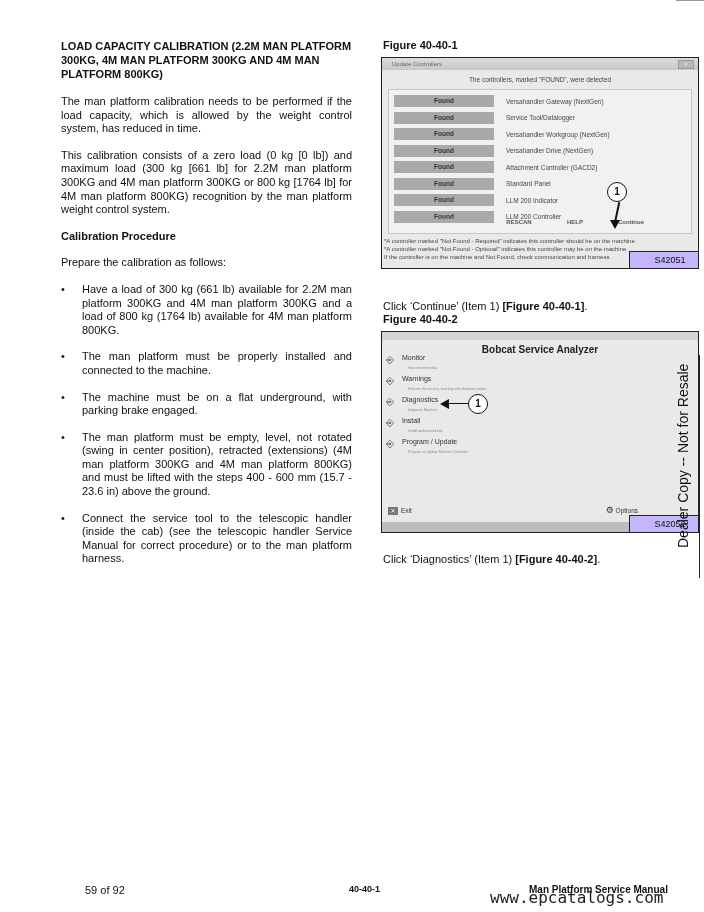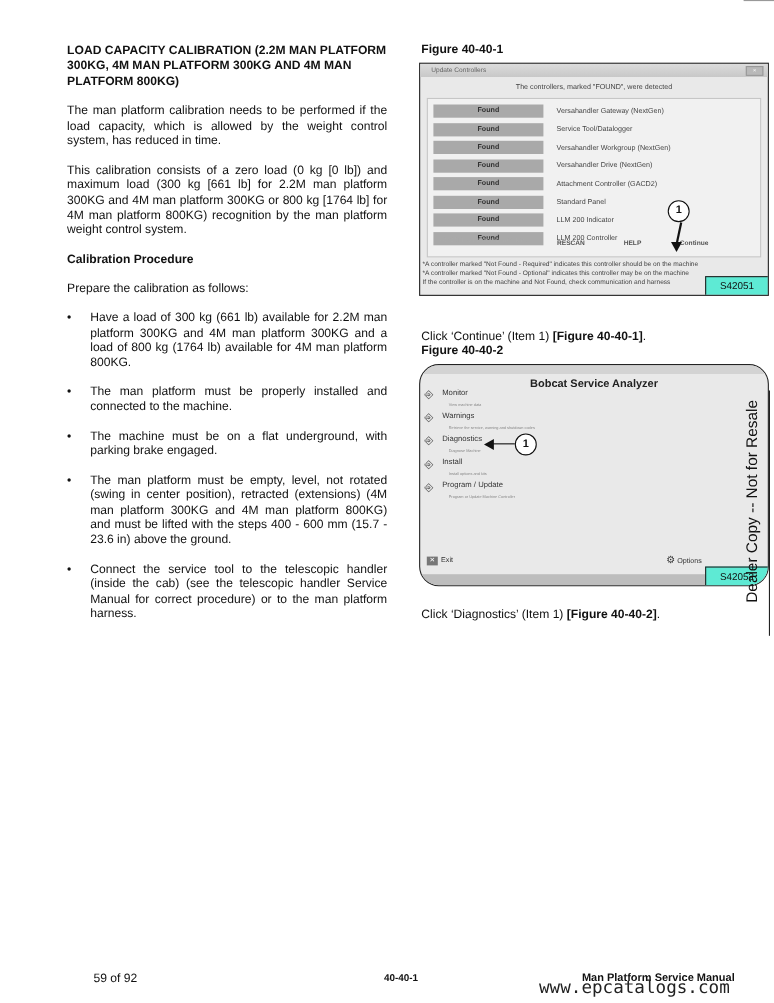--- a/index.html
+++ b/index.html
@@ -11,22 +11,22 @@
   .left p { margin:0 0 13px 0; text-align:justify; }
   .left h2 { font-size:11px; font-weight:bold; margin:0 0 13px 0; }
   .bullets { list-style:none; margin:0; padding:0; }
   .bullets li { position:relative; padding-left:21px; margin-bottom:13px; text-align:justify; }
   .bullets li .dot { position:absolute; left:0; top:0; }
 
   .right { position:absolute; left:383px; top:39px; width:291px; font-size:11px; line-height:13.6px; }
   .fig-label { font-weight:bold; font-size:11px; margin-bottom:4px; }
   .figure { position:relative; border:1px solid #222; background:#e9e9e9; overflow:hidden; }
   .fig1 { width:316px; height:210px; margin-left:-2px; }
-  .fig2 { width:316px; height:200px; margin-left:-2px;border-radius:18px; }
-  .figid { position:absolute; right:-1px; bottom:-1px; width:56px; height:16px; background:#5eead4; border:1px solid #222; font-size:9px; text-align:center; line-height:16px; }
+  .fig2 { width:316px; height:200px; margin-left:-2px; }
+  .figid { position:absolute; right:-1px; bottom:-1px; width:56px; height:16px; background:#c4b5fd; border:1px solid #222; font-size:9px; text-align:center; line-height:16px;padding-left:12px; }
 
   .win-title { height:12px; background:linear-gradient(#dcdcdc,#c8c8c8); font-size:6px; color:#666; padding-left:10px; line-height:12px; position:relative; }
   .win-close { position:absolute; right:4px; top:2px; width:14px; height:7px; background:#b9b9b9; border:1px solid #999; font-size:5px; color:#fff; text-align:center; line-height:7px; }
   .win-sub { text-align:center; font-size:6.5px; color:#444; margin-top:3px; }
   .ctrl-panel { margin:3px 6px 0 6px; border:1px solid #c6c6c6; background:#f1f1f1; padding:3px 0 0 0; height:140px; position:relative; }
   .ctrl-row { display:flex; align-items:center; height:16.5px; }
   .found { width:100px; height:12px; background:#a9a9a9; margin-left:5px; font-size:6.5px; font-weight:bold; color:#333; text-align:center; line-height:12px; }
   .ctrl-name { margin-left:12px; font-size:6.5px; color:#444; }
   .ctrl-btns { position:absolute; left:0; right:0; bottom:4px; display:flex; font-size:6px; font-weight:bold; color:#555; }
   .ctrl-btns div { text-align:center; }

